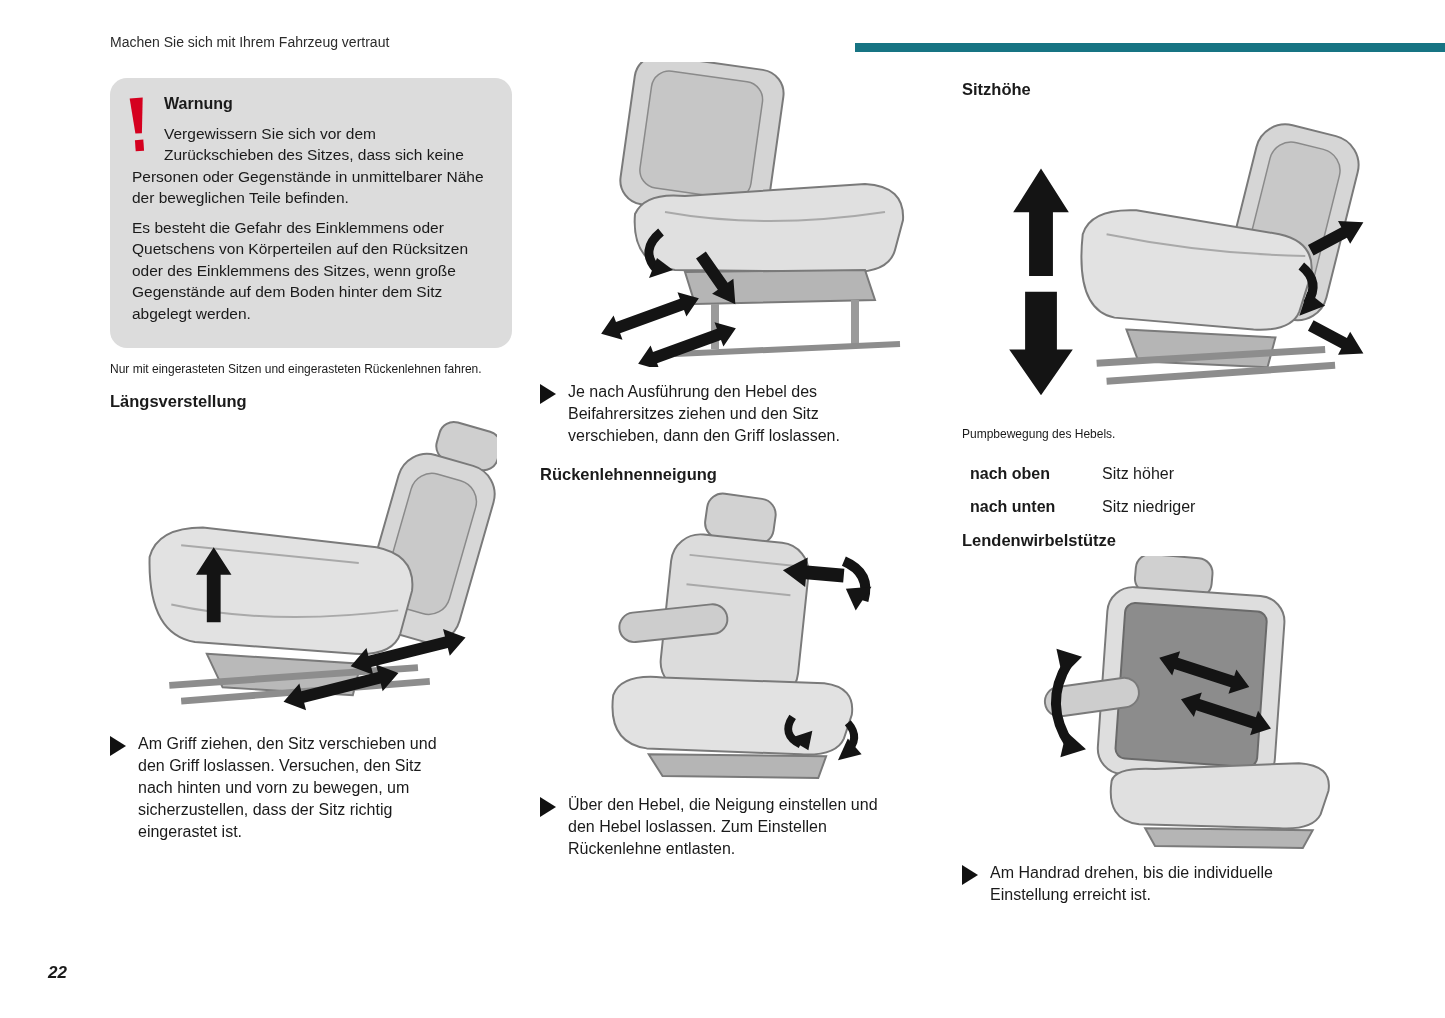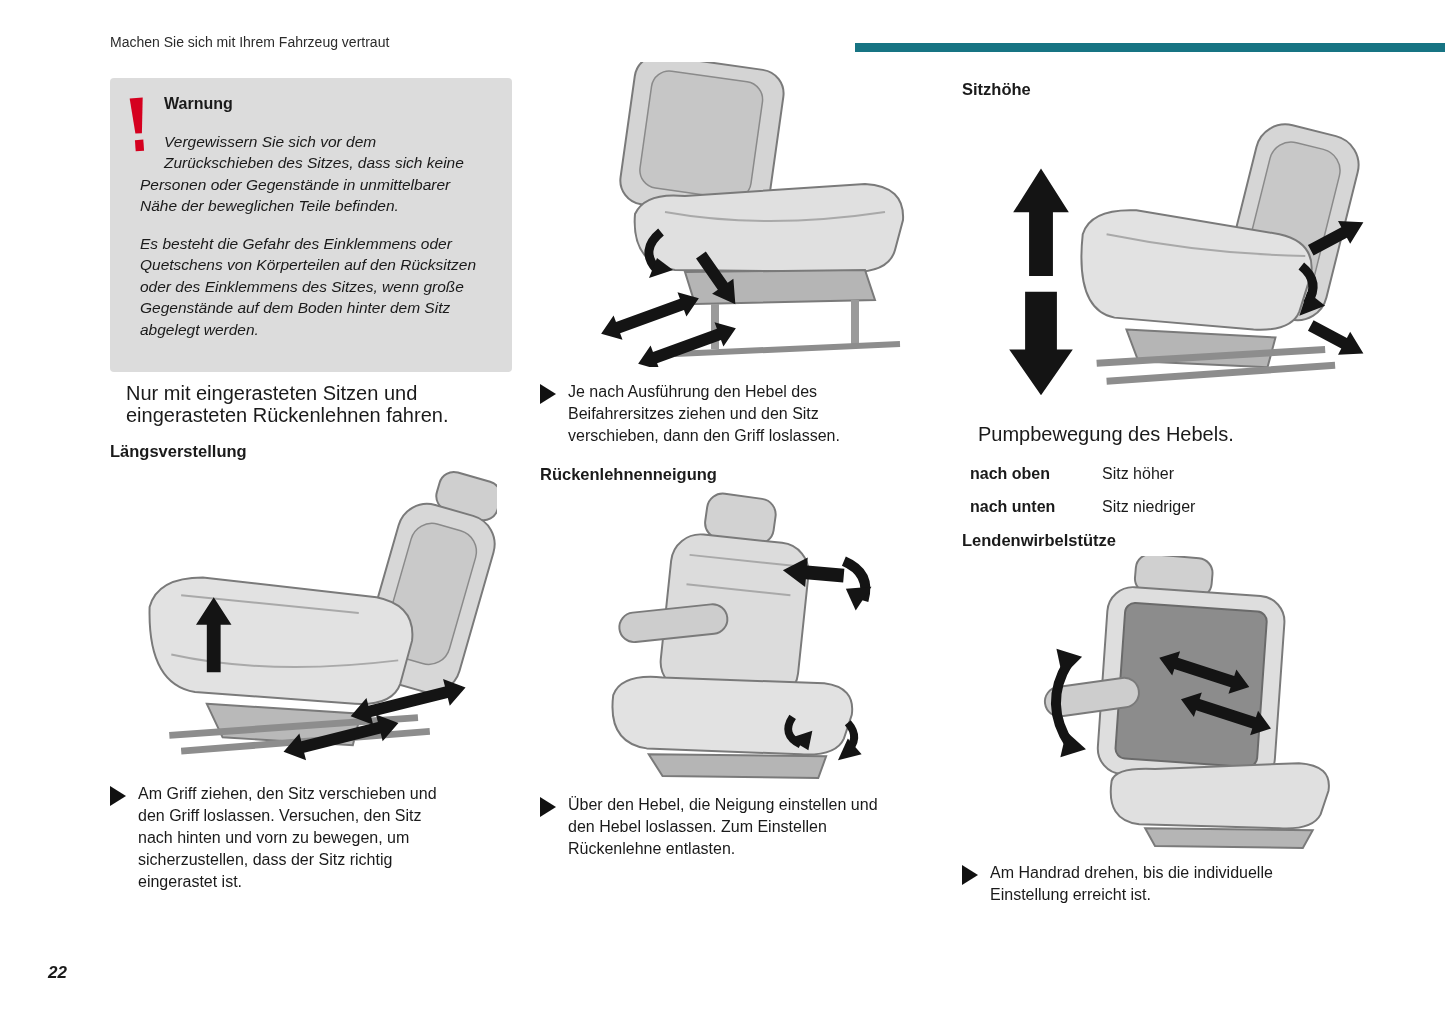--- a/index.html
+++ b/index.html
@@ -10,29 +10,29 @@
   }
   .running-header { position:absolute; left:110px; top:34px; font-size:14px; color:#2b2b2b; }
   .teal-bar { position:absolute; left:855px; top:43px; width:590px; height:9px; background:#177483; }
   .page-number { position:absolute; left:48px; top:963px; font-size:17px; font-weight:bold;font-style:italic; }
 
   .col { position:absolute; }
   .col-left  { left:110px; top:78px;  width:402px; }
   .col-mid   { left:540px; top:62px;  width:400px; }
   .col-right { left:962px; top:80px;  width:445px; }
 
-  .warning-box { background:#dcdcdc; border-radius:4px; padding:15px 18px 16px 14px; font-size:15.5px; line-height:21.5px; }
+  .warning-box { background:#dcdcdc; border-radius:17px; padding:15px 18px 16px 14px; font-size:15.5px; line-height:21.5px; }
   .warn-icon { float:left; width:30px; height:60px; margin:2px 10px 2px 0; }
   .warn-title { font-weight:bold; font-size:16px; }
-  .warn-text { margin:16px;font-style:italic; }
+  .warn-text { margin:8px; }
 
   .section-title { margin:12px 0 0 0; font-weight:400; font-size:31px; line-height:37px; letter-spacing:0.5px; font-variant:small-caps; }
   .section-title .line { display:block; }
 
-  .body-text { font-size:20px; line-height:22px; margin:16px; }
+  .body-text { font-size:12px; line-height:22px; margin:0; }
   .intro { margin-top:10px; width:390px; }
 
   .subheading { font-size:16.5px; font-weight:bold; margin:12px 0 0 0; }
   .subheading.tight { margin-top:18px; }
 
   .fig { margin:6px 0 0 0; padding:0; }
   .fig svg { display:block; }
   .fig-a { margin-left:2px; }
   .fig-b { margin-left:25px; margin-top:0; }
   .fig-c { margin-left:20px; }

